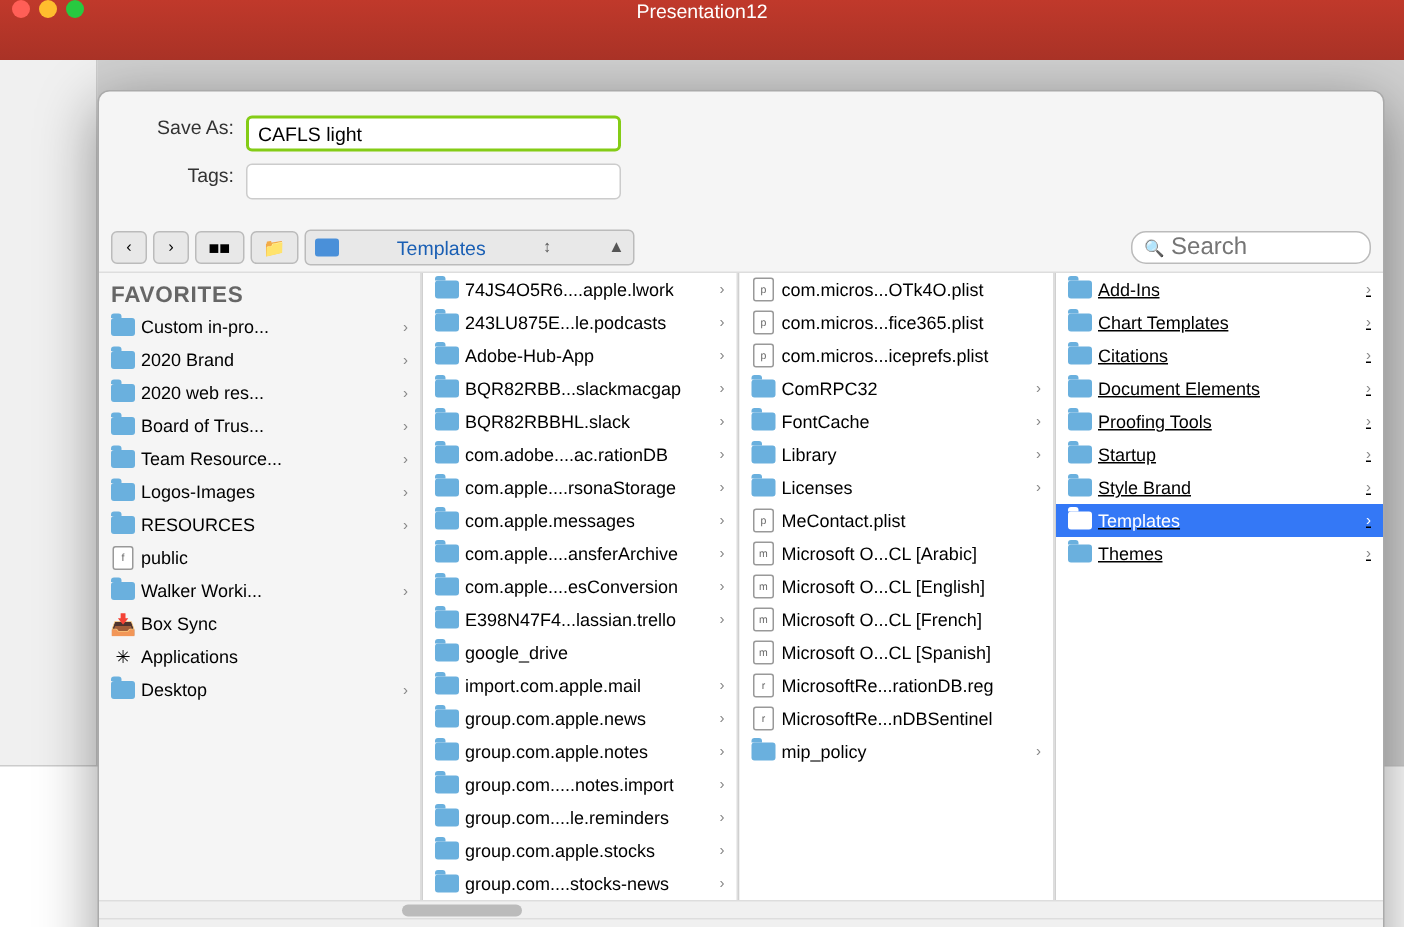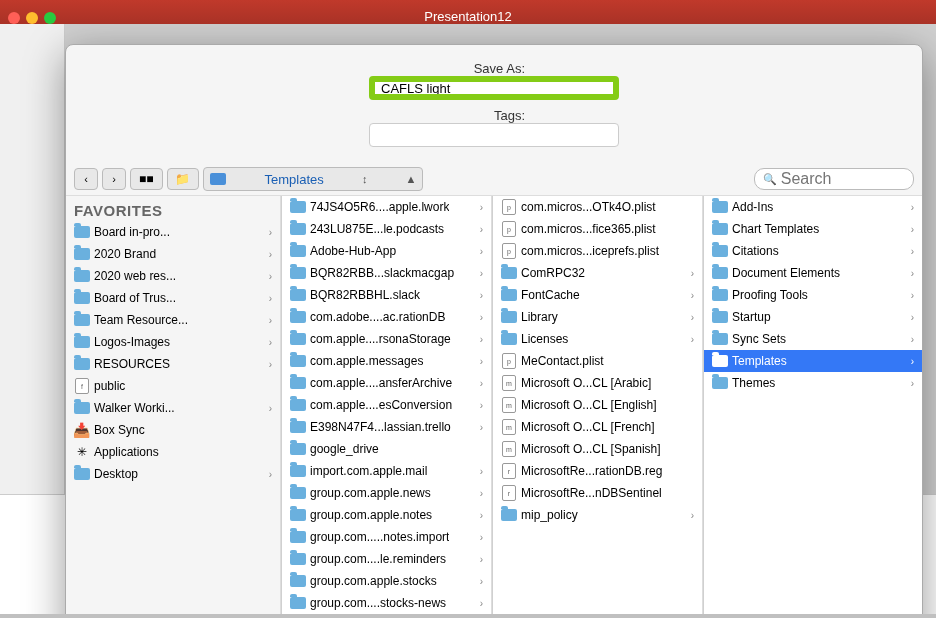--- a/index.html
+++ b/index.html
@@ -9,23 +9,23 @@
       background: #c0c0c0;
       width: 936px;
       height: 618px;
       overflow: hidden;
       position: relative;
     }
 
     
     .titlebar {
       background: linear-gradient(to bottom, #c0392b, #a93226);
-      height: 24px;
-      display: flex;
-      align-items: flex-end;
+      height: 40px;
+      display: flex;
+      align-items: flex-start;
       justify-content: center;
       position: relative;
     }
     .titlebar-title {
       color: white;
       font-size: 13px;
       font-weight: 500;
     }
     .titlebar-dots {
       position: absolute;
@@ -97,35 +97,34 @@
       display: flex;
       flex-direction: column;
     }
 
     
     .dialog-header {
       padding: 16px 20px 8px;
     }
     .dialog-row {
       display: flex;
-      align-items: center;
+      align-items: flex-start;
       margin-bottom: 8px;
-      flex-direction: column;
     }
     .dialog-label {
       width: 70px;
       text-align: right;
       color: #333;
       margin-right: 8px;
       font-size: 13px;
     }
     .dialog-input {
       width: 250px;
       height: 24px;
-      border: 6px solid #84cc16;
+      border: 2px solid #84cc16;
       border-radius: 4px;
       padding: 2px 6px;
       font-size: 13px;
       background: white;
       outline: none;
     }
     .tags-input {
       width: 250px;
       height: 24px;
       border: 1px solid #ccc;
@@ -212,21 +211,21 @@
     }
 
     
     .col-pane {
       border-right: 1px solid #ddd;
       overflow-y: auto;
       overflow-x: hidden;
       min-width: 210px;
       flex-shrink: 0;
     }
-    .col-pane:last-child { border-right: none; }
+    .col-pane:last-child { border-right: none; text-decoration: underline; }
     .col-pane-right {
       flex: 1;
       min-width: 180px;
     }
 
     .file-item {
       display: flex;
       align-items: center;
       padding: 2px 8px;
       cursor: pointer;
@@ -437,21 +436,21 @@
     </div>
 
     <div class="file-browser-scroll">
 
       <div class="col-pane" style="width:215px; background:#f5f5f5;">
         <div class="section-header">Favorites</div>
         <div class="file-item">
           <div class="file-icon">
               <div class="folder-icon"></div>
             </div>
-          <span class="file-name">Board in-pro...</span>
+          <span class="file-name">Custom in-pro...</span>
           <span class="chevron-right">›</span>
         </div>
         <div class="file-item">
           <div class="file-icon">
               <div class="folder-icon"></div>
             </div>
           <span class="file-name">2020 Brand</span>
           <span class="chevron-right">›</span>
         </div>
         <div class="file-item">
@@ -798,21 +797,21 @@
           <div class="file-icon">
               <div class="folder-icon"></div>
             </div>
           <span class="file-name">Startup</span>
           <span class="chevron-right">›</span>
         </div>
         <div class="file-item">
           <div class="file-icon">
               <div class="folder-icon"></div>
             </div>
-          <span class="file-name">Sync Sets</span>
+          <span class="file-name">Style Brand</span>
           <span class="chevron-right">›</span>
         </div>
         <div class="file-item selected">
           <div class="file-icon">
               <div class="folder-icon folder-icon-selected"></div>
             </div>
           <span class="file-name">Templates</span>
           <span class="chevron-right">›</span>
         </div>
         <div class="file-item">

